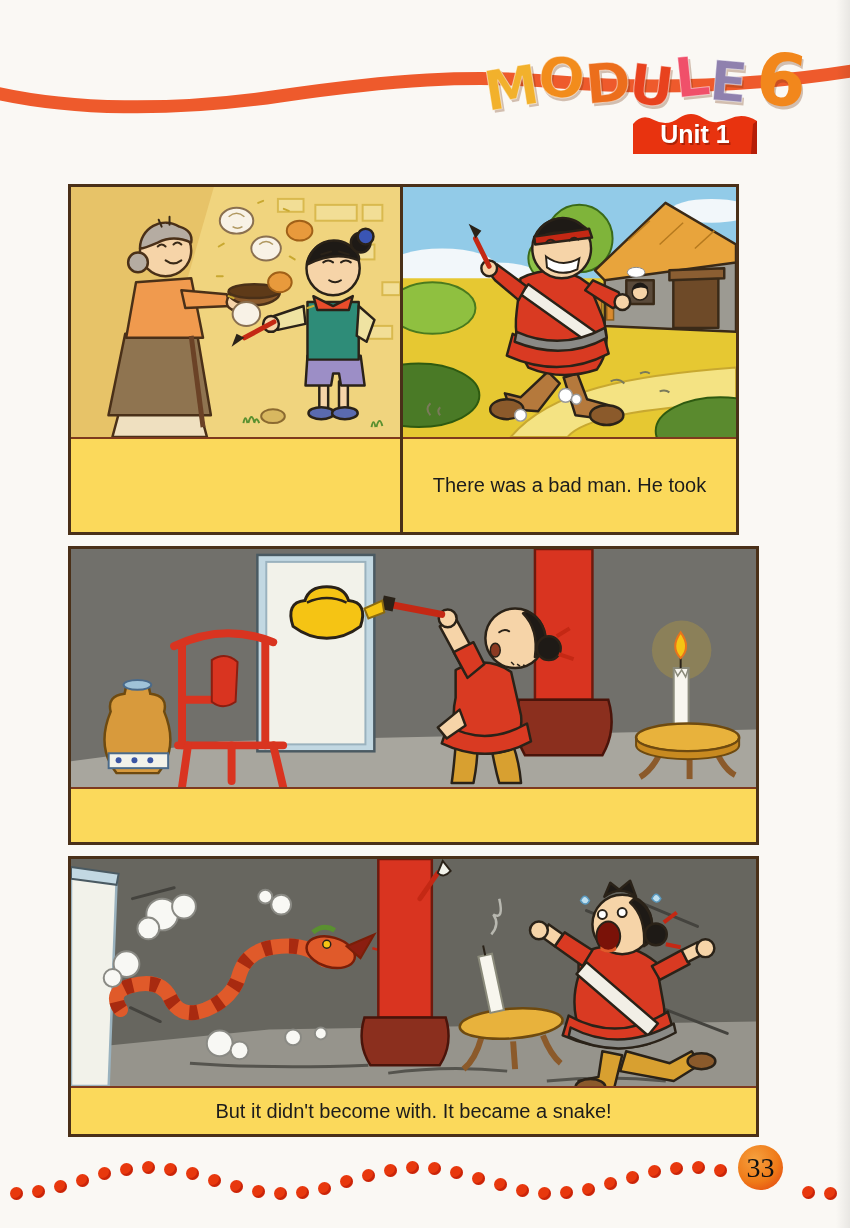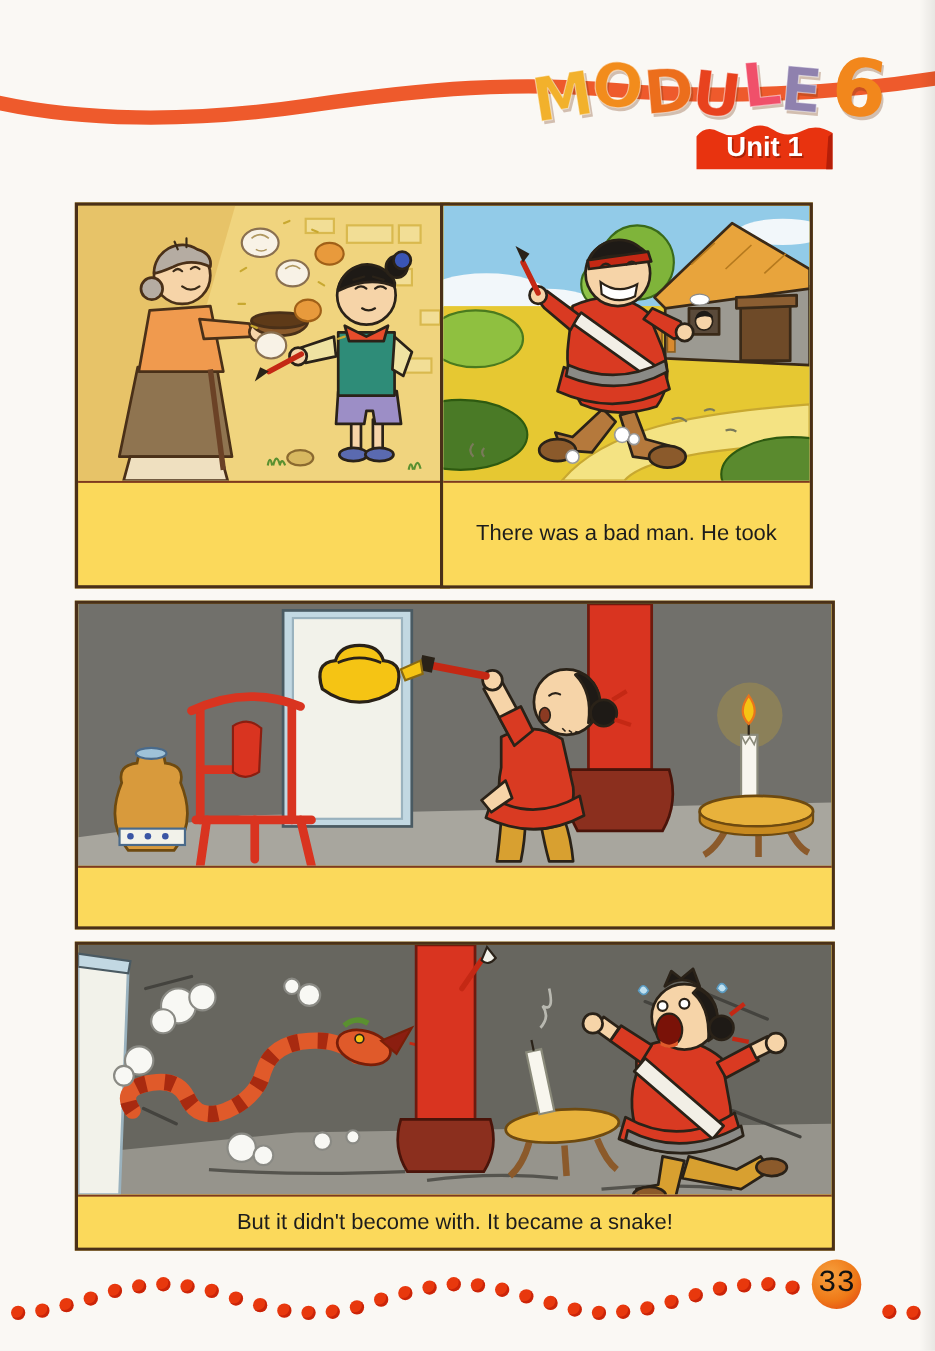--- a/index.html
+++ b/index.html
@@ -64,21 +64,21 @@
   .p4 { left:68px;  top:856px; width:691px; height:281px; }
   .p4 .art { height:229px; }
   
   .dot { position:absolute; width:13px; height:13px; border-radius:50%;
          box-shadow:inset -2px -2px 0 rgba(150,0,0,0.35); }
   .page-num {
     position:absolute; left:738px; top:1145px; width:45px; height:45px;
     border-radius:50%;
     background:radial-gradient(circle at 38% 32%, #F6A13F 0%, #EF7A18 55%, #E03A10 100%);
     display:flex; align-items:center; justify-content:center;
-    color:#111; font-size:28px; font-family:Liberation Mono, monospace;
+    color:#111; font-size:28px; font-family:Liberation Serif, serif;
   }
 </style>
 </head>
 <body>
 
 <div class="page">
 
   <svg class="top-wave" viewBox="0 0 850 70" aria-hidden="true">
     <path d="M-8,30 C70,48 170,50 280,34 C390,18 470,12 560,20 C650,28 760,24 858,8" fill="none" stroke="#EE5A2C" stroke-width="13" stroke-linecap="round"></path>
   </svg>

